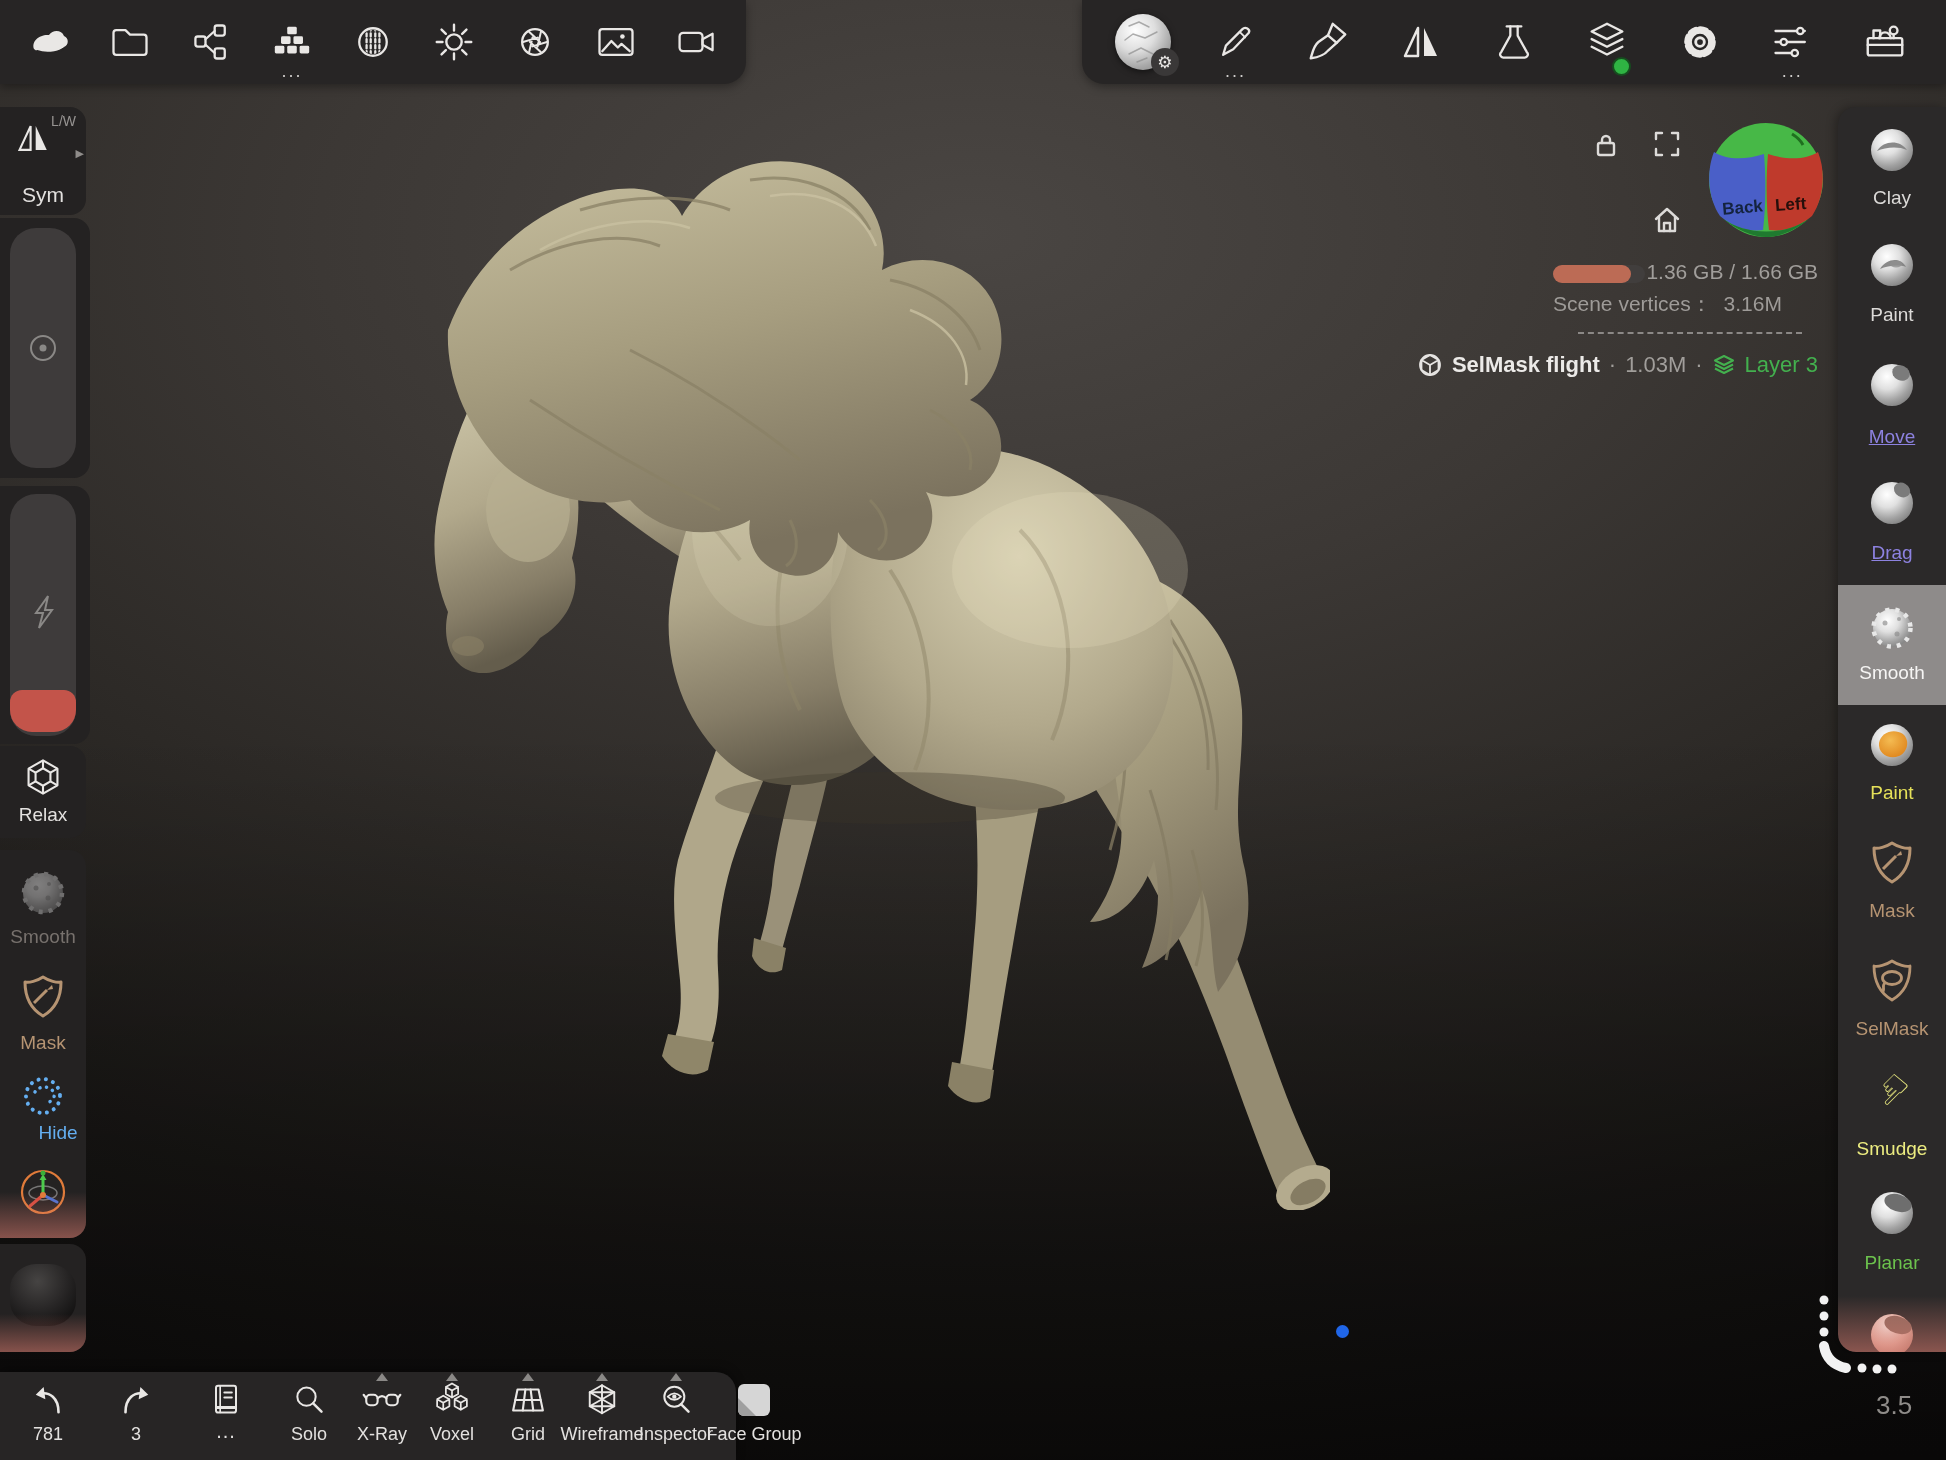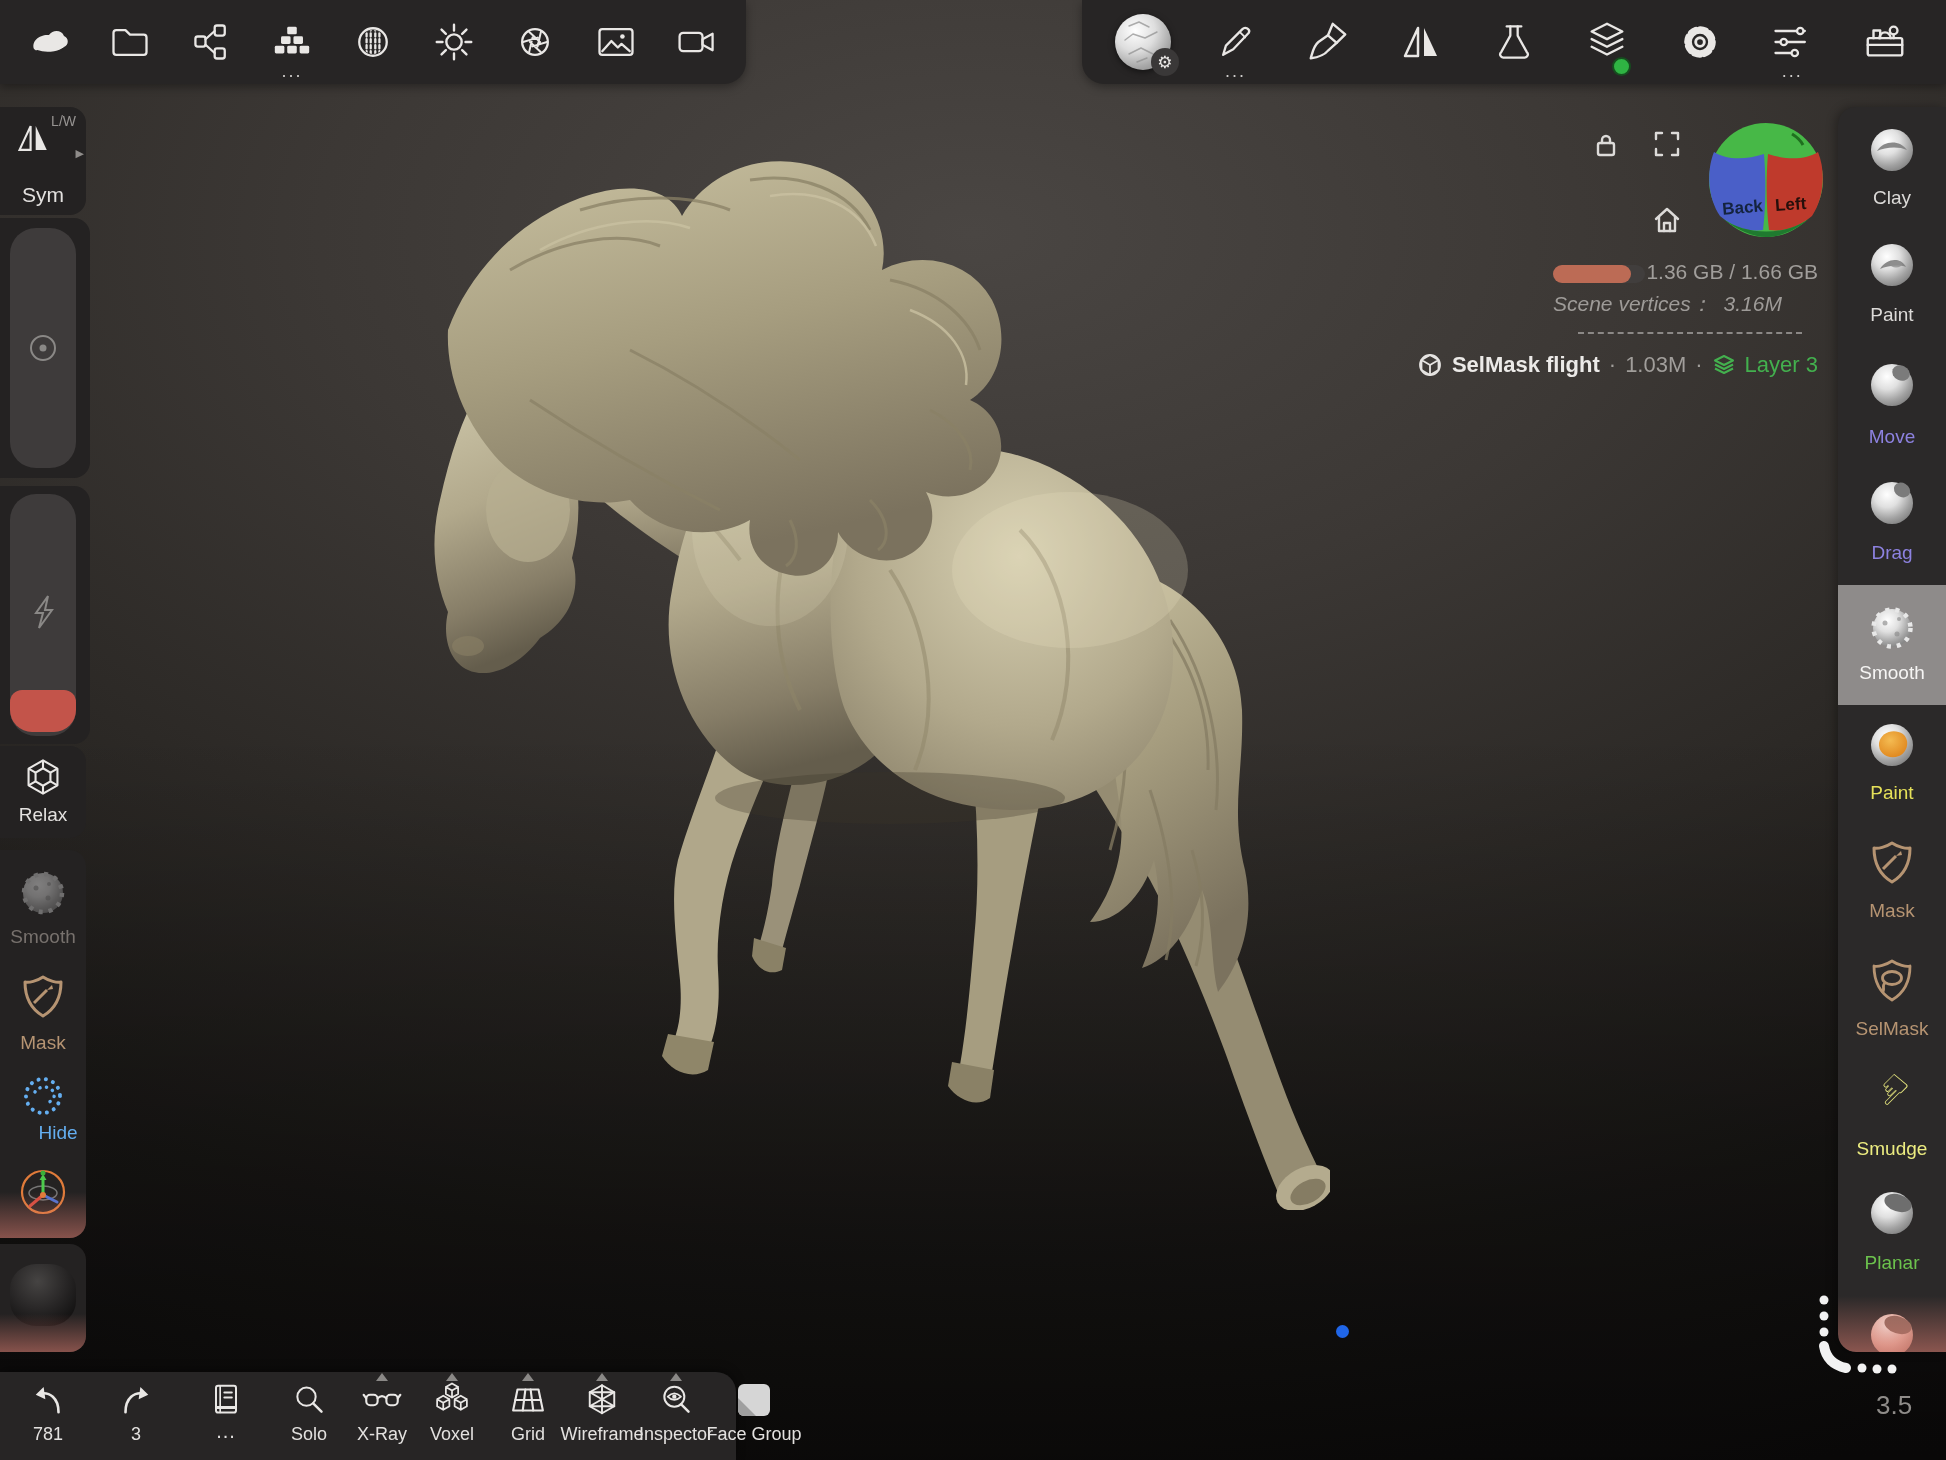--- a/index.html
+++ b/index.html
@@ -29,21 +29,21 @@
   .matcap .facets{position:absolute;inset:0;}
   .badge{position:absolute;right:-8px;bottom:-6px;width:28px;height:28px;border-radius:50%;background:#3a3838;
     display:flex;align-items:center;justify-content:center;font-size:17px;color:#e9e7e5;}
   
   .vicon{position:absolute;display:flex;align-items:center;justify-content:center;}
   .vicon svg{stroke:#dddbd9;fill:none;stroke-width:2.4;stroke-linecap:round;stroke-linejoin:round;}
   .navcube{position:absolute;left:1706px;top:120px;width:120px;height:120px;}
   .membar{position:absolute;left:1553px;top:265px;width:92px;height:18px;border-radius:9px;background:#413e3d;}
   .membar .fill{position:absolute;left:0;top:0;bottom:0;border-radius:9px;background:#bc6b55;}
   .memtext{position:absolute;right:128px;top:260px;font-size:21px;color:#a19e9b;}
-  .sverts{position:absolute;left:1553px;top:290px;font-size:21px;color:#9e9b98;font-style:italic;}
+  .sverts{position:absolute;left:1553px;top:290px;font-size:21px;color:#9e9b98;}
   .dashsep{position:absolute;left:1578px;top:332px;width:224px;border-top:2px dashed #8b8886;}
   .objline{position:absolute;right:128px;top:352px;display:flex;align-items:center;gap:9px;font-size:22px;}
   .objline .name{color:#eceae8;font-weight:bold;}
   .objline .dim{color:#a19e9b;}
   .objline .layer{color:#43b04e;}
   
   .lp{position:absolute;left:0;background:#242222;border-radius:0 16px 16px 0;}
   .lp .lbl{position:absolute;left:0;right:0;text-align:center;font-size:19px;color:#e3e1df;}
   .track{position:absolute;left:10px;width:66px;background:#3e3b3b;border-radius:26px;}
   .track .redfill{position:absolute;left:0;right:0;bottom:4px;height:42px;border-radius:12px 12px 22px 22px;background:#c3544a;}
@@ -54,21 +54,21 @@
   .dislbl{color:#77716d !important;}
   .tan{color:#b69472 !important;}
   .blue{color:#64aef0 !important;}
   .matball{width:66px;height:62px;border-radius:40%;
     background:radial-gradient(circle at 42% 28%, #464443 0%, #2a2828 45%, #0e0d0d 90%);}
   
   .rp{position:absolute;left:1838px;top:107px;width:108px;height:1245px;background:#2b2929;border-radius:18px 0 0 18px;overflow:hidden;box-shadow:-3px 0 10px rgba(0,0,0,.3);}
   .rp .sel{position:absolute;left:0;right:0;top:478px;height:120px;background:#8e8b8a;}
   .tool{position:absolute;left:0;width:108px;display:flex;justify-content:center;}
   .tlabel{position:absolute;left:0;width:108px;text-align:center;font-size:19px;}
-  .t-white{color:#dcdad8;} .t-purple{color:#8d82e0;} .t-selected{color:#f6f5f4;}
+  .t-white{color:#dcdad8;} .t-purple{color:#8d82e0;text-decoration:underline;} .t-selected{color:#f6f5f4;}
   .t-yellow{color:#e6e159;} .t-tan{color:#b69472;} .t-smudge{color:#ecec80;} .t-green{color:#6cc24d;}
   .smudge-glyph{display:inline-block;font-size:40px;color:#ecec80;transform:rotate(135deg);line-height:40px;}
   
   .bt{position:absolute;left:0;top:1372px;width:736px;height:88px;background:#272525;border-radius:0 20px 0 0;box-shadow:0 -3px 10px rgba(0,0,0,.35);}
   .bitem{position:absolute;top:0;height:88px;text-align:center;}
   .bitem svg{stroke:#e9e7e5;fill:none;stroke-width:2.4;stroke-linecap:round;stroke-linejoin:round;}
   .bicon{position:absolute;left:50%;transform:translateX(-50%);top:8px;}
   .blabel{position:absolute;left:50%;transform:translateX(-50%);top:52px;font-size:18px;color:#e3e1df;white-space:nowrap;}
   .caret{position:absolute;left:50%;transform:translateX(-50%);top:1px;width:0;height:0;
     border-left:6px solid transparent;border-right:6px solid transparent;border-bottom:8px solid #8a8886;}

